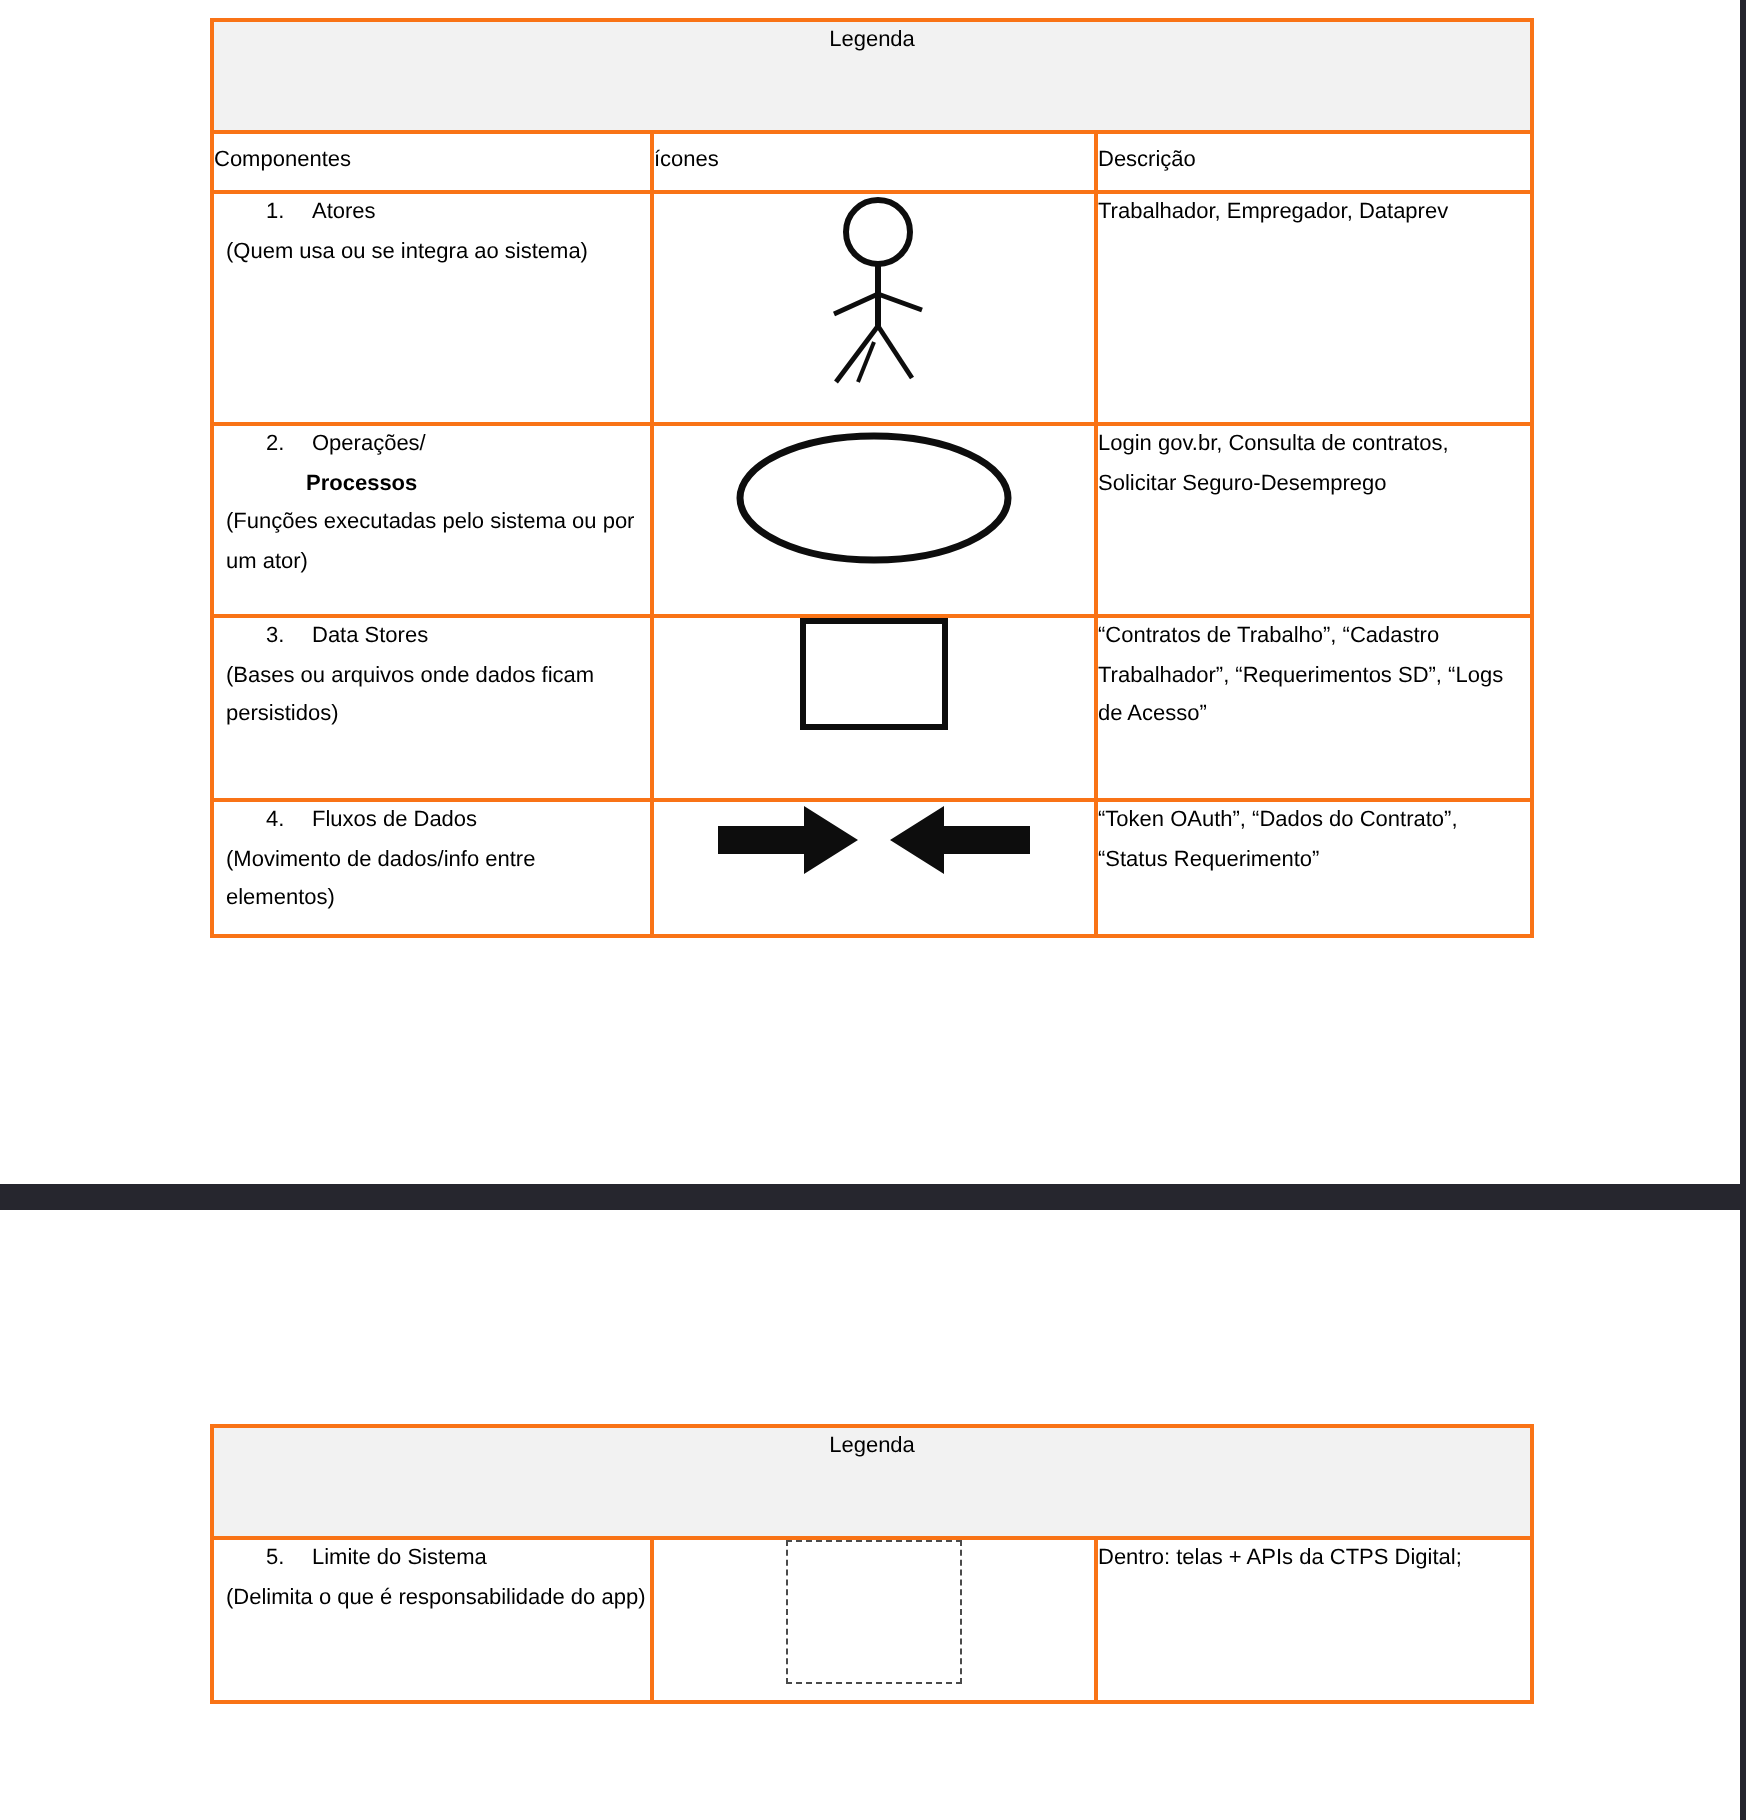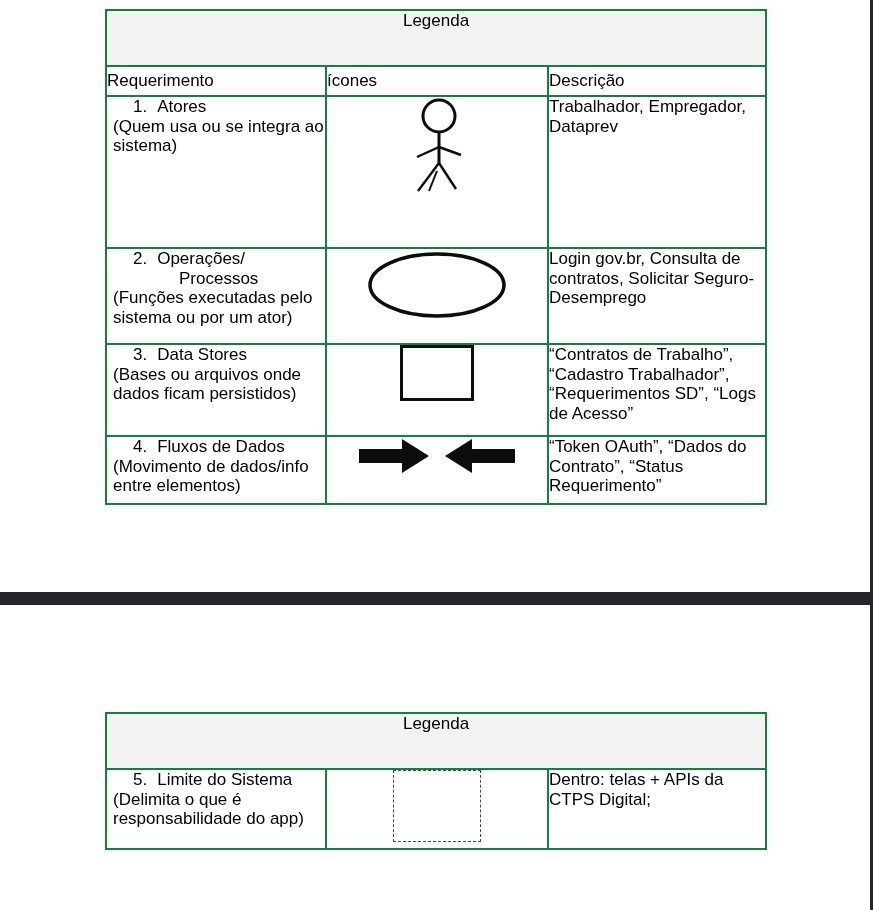--- a/index.html
+++ b/index.html
@@ -17,42 +17,42 @@
     position: absolute;
     left: 105px;
     width: 660px;
     border-collapse: collapse;
     table-layout: fixed;
     background: #ffffff;
   }
   #table1 { top: 9px; }
   #table2 { top: 712px; }
   table.legend td {
-    border: 2px solid #15803d;
+    border: 2px solid #f97316;
     vertical-align: top;
-    font-size: 17px;
+    font-size: 11px;
     line-height: 19.5px;
     padding: 0;
     overflow: hidden;
   }
   td.title-cell {
     background: #f2f2f2;
     text-align: center;
     vertical-align: middle;
     font-size: 21px;
     height: 54px;
   }
   tr.colhead td { height: 28px; vertical-align: middle; }
   td.head-comp { padding-left: 36px; }
   td.head-icon, td.head-desc { padding-left: 10px; }
 
   td.comp-cell { padding: 8px 4px 4px 4px; }
   .numline { padding-left: 26px; }
   .numline .num { display: inline-block; min-width: 13px; margin-right: 10px; }
-  .numline2 { padding-left: 72px; }
+  .numline2 { padding-left: 46px; font-weight: bold; }
   .numline2:empty { display: none; }
   .note-line { padding-left: 6px; }
 
   td.icon-cell { text-align: center; vertical-align: middle; }
   td.desc-cell { padding: 8px 6px 4px 9px; }
 
   
   .shape-rect {
     display: inline-block;
     width: 68px; height: 50px;
@@ -90,26 +90,26 @@
     <colgroup>
         <col style="width:220px">
         <col style="width:222px">
         <col style="width:218px">
       </colgroup>
     <tbody>
         <tr>
       <td class="title-cell" colspan="3">Legenda</td>
     </tr>
     <tr class="colhead">
-      <td class="head-comp">Requerimento</td>
+      <td class="head-comp">Componentes</td>
       <td class="head-icon">ícones</td>
       <td class="head-desc">Descrição</td>
     </tr>
 
-    <tr style="height:152px;">
+    <tr style="height:116px;">
       <td class="comp-cell">
         <div class="numline">
           <span class="num">1.</span><span>Atores</span>
         </div>
 
         <div class="note-line">(Quem usa ou se integra ao sistema)</div>
       </td>
       <td class="icon-cell">
         <svg width="72" height="100" viewBox="0 0 72 100">
           <circle cx="38" cy="19" r="16" fill="none" stroke="#0d0d0d" stroke-width="3"></circle>

